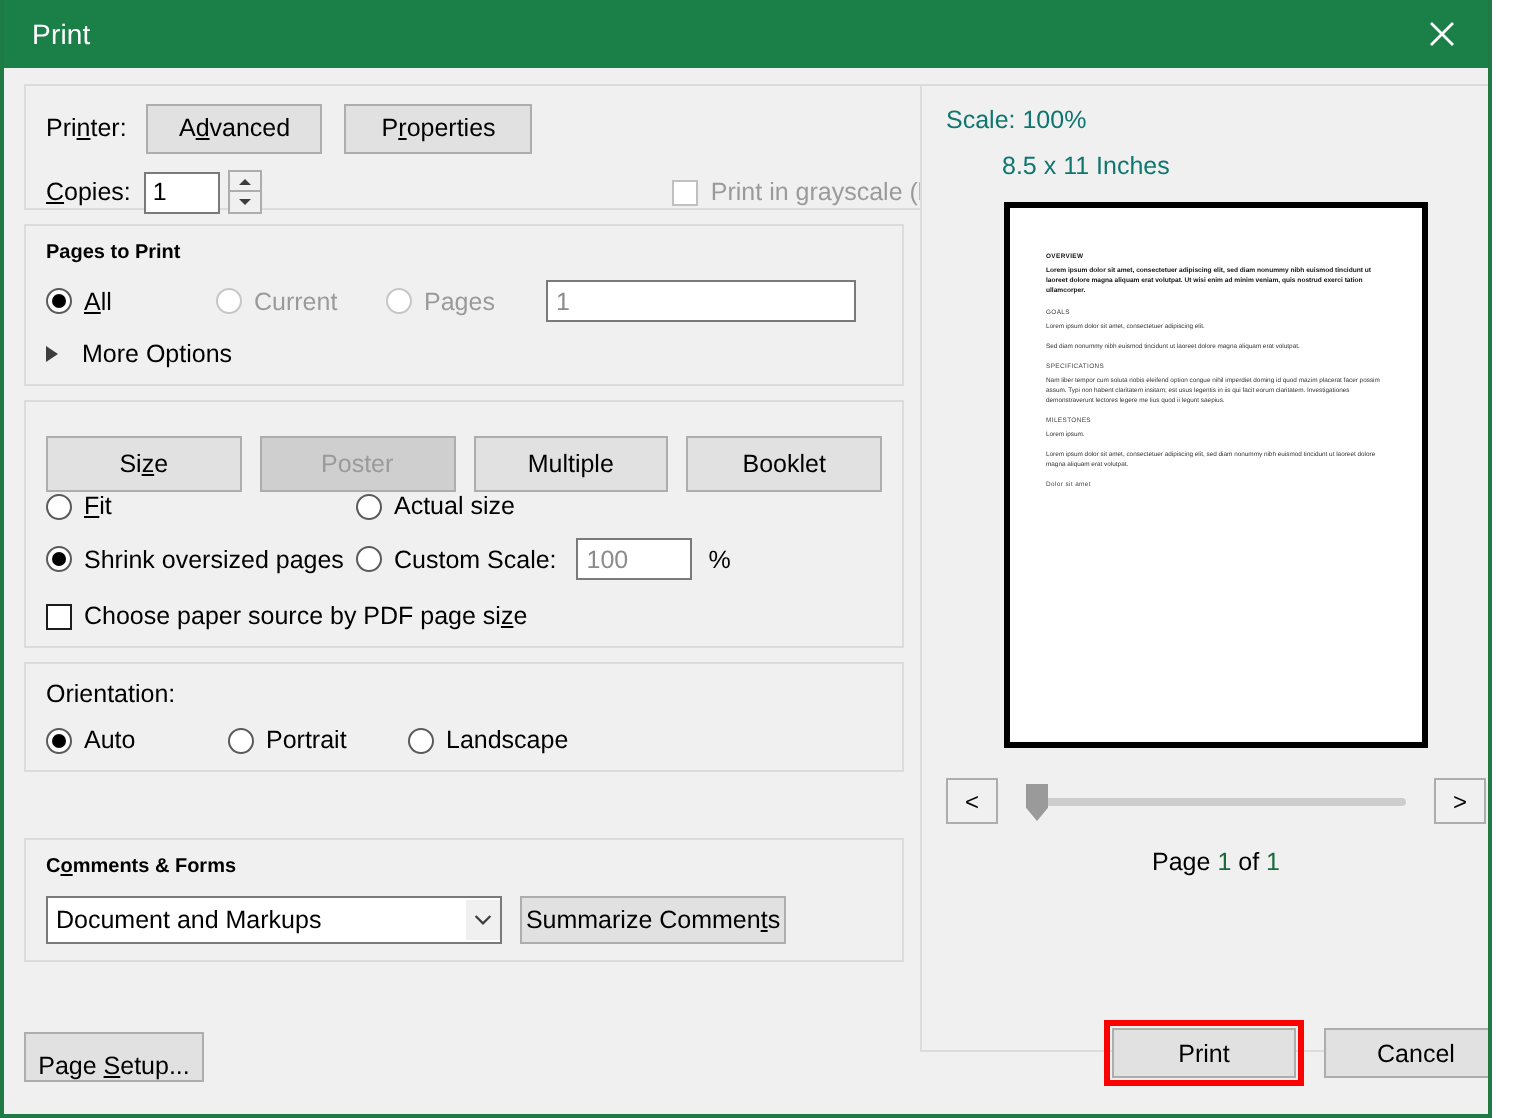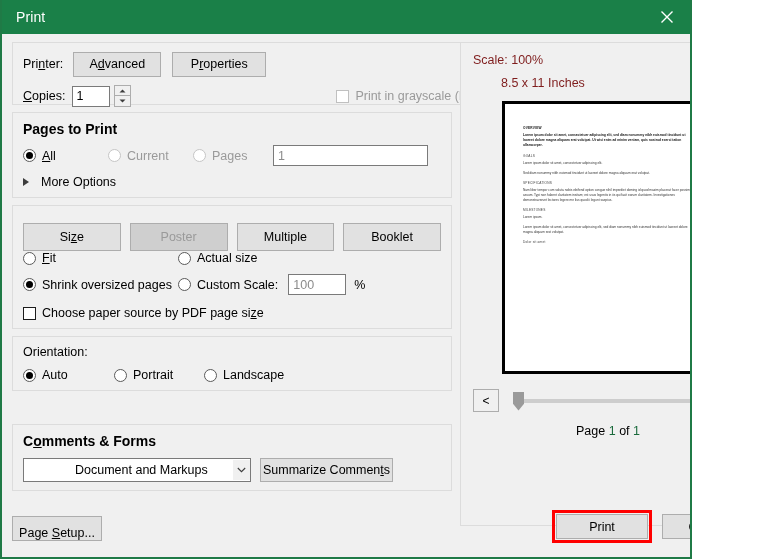--- a/index.html
+++ b/index.html
@@ -5,21 +5,21 @@
   * { box-sizing: border-box; }
   html, body {
     margin: 0; padding: 0;
     width: 770px; height: 559px;
     font-family: "Liberation Sans", sans-serif;
     background: #ffffff;
     overflow: hidden;
   }
   .window {
     position: absolute; left: 0; top: 0;
-    width: 692px; height: 559px;
+    width: 746px; height: 559px;
     background: #f0f0f0;
     border: 2px solid #1f7a46;
     border-top: none;
     overflow: hidden;
   }
   
   .titlebar {
     height: 34px; width: 100%;
     background: #1a8048;
     display: flex; align-items: center;
@@ -140,40 +140,40 @@
   .radio .dot {
     width: 7px; height: 7px; border-radius: 50%; background: #000;
   }
   .ctl { display: flex; align-items: center; gap: 6px; cursor: pointer; }
   
   .gbox {
     border: 1px solid #dcdcdc; background: #f0f0f0;
     padding: 8px 10px;
     margin-top: 7px;
   }
-  .gtitle { font-size: 14px; font-weight: bold; color: #000; }
+  .gtitle { font-size: 10px; font-weight: bold; color: #000; }
   .txtin {
     border: 1px solid #7a7a7a; background: #fff;
     height: 21px; font-size: 12.5px; color: #8c8c8c;
     padding: 0 4px; line-height: 19px;
   }
   .tri {
     width: 0; height: 0;
     border-left: 6px solid #3d3d3d;
     border-top: 4px solid transparent;
     border-bottom: 4px solid transparent;
   }
   
   .preview {
     position: absolute; left: 458px; top: 8px;
     width: 296px; height: 484px;
     border: 1px solid #dcdcdc;
     background: #f0f0f0;
   }
-  .scale-txt { font-size: 12.5px; color: #7f1d1d; }
+  .scale-txt { font-size: 12.5px; color: #0f766e; }
   .page-paper {
     background: #ffffff;
     border: 3px solid #000;
     position: relative;
     overflow: hidden;
   }
   .doc { padding: 22px 18px 0 18px; }
   .doc .h { font-size: 3.2px; font-weight: bold; color: #111; letter-spacing:.2px; margin-bottom:3px;}
   .doc .b { font-size: 3.2px; color: #333; line-height: 1.55; margin-bottom: 5px; }
   .doc .bb { font-size: 3.3px; color: #111; font-weight: bold; line-height: 1.55; margin-bottom: 6px;}
@@ -356,21 +356,21 @@
         <div class="ctl">
           <span class="radio"></span>
           <span class="lbl">Landscape</span>
         </div>
       </div>
     </div>
 
     <div class="gbox" style="width:440px;margin-top:33px;">
       <div class="gtitle">C<u class="acc">o</u>mments &amp; Forms</div>
       <div class="row" style="margin-top:9px;">
-        <div class="combo" style="width:228px; height:24px;padding-left:47px;">
+        <div class="combo" style="width:228px; height:24px;">
           <span class="cval">Document and Markups</span>
           <span class="arrowbox">
             <svg width="9" height="6" viewBox="0 0 9 6">
                 <path d="M0.8 1 L4.5 4.7 L8.2 1" stroke="#3d3d3d" stroke-width="1.1" fill="none"></path>
               </svg>
           </span>
         </div>
         <div class="btn" style="width:133px; height:24px; margin-left:9px;">
           <span>Summarize Commen<u class="acc">t</u>s</span>
         </div>

